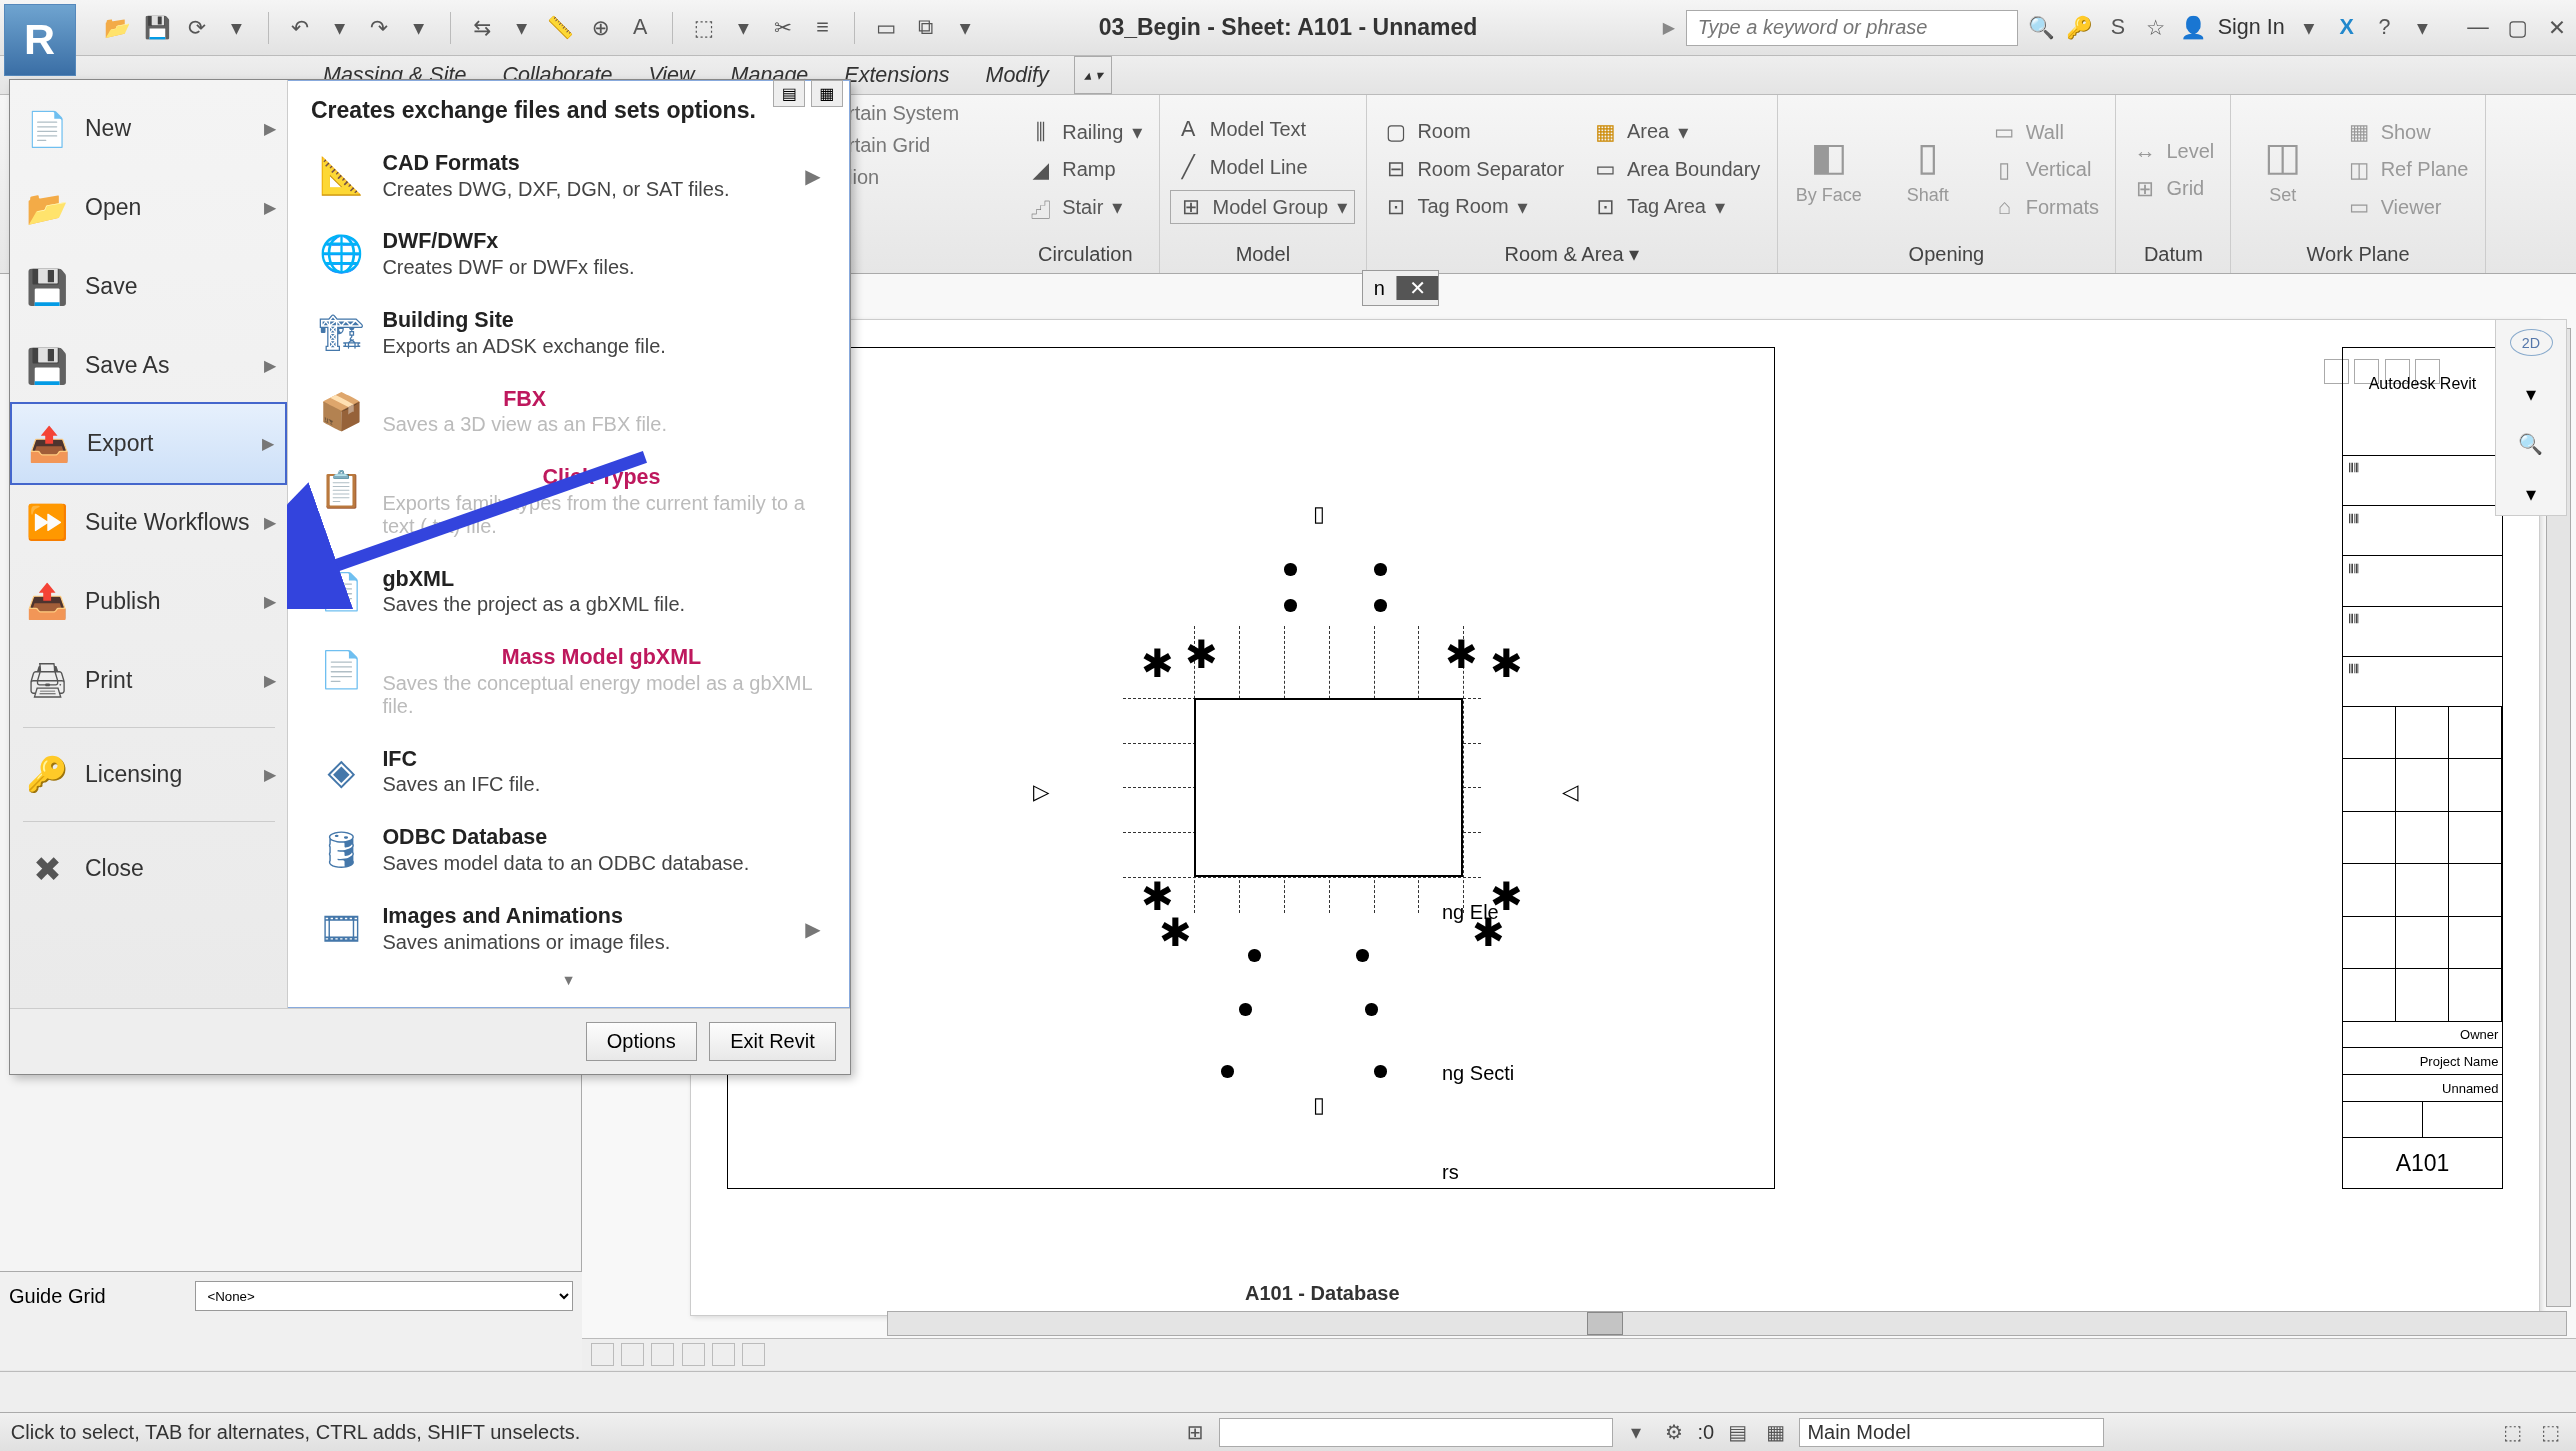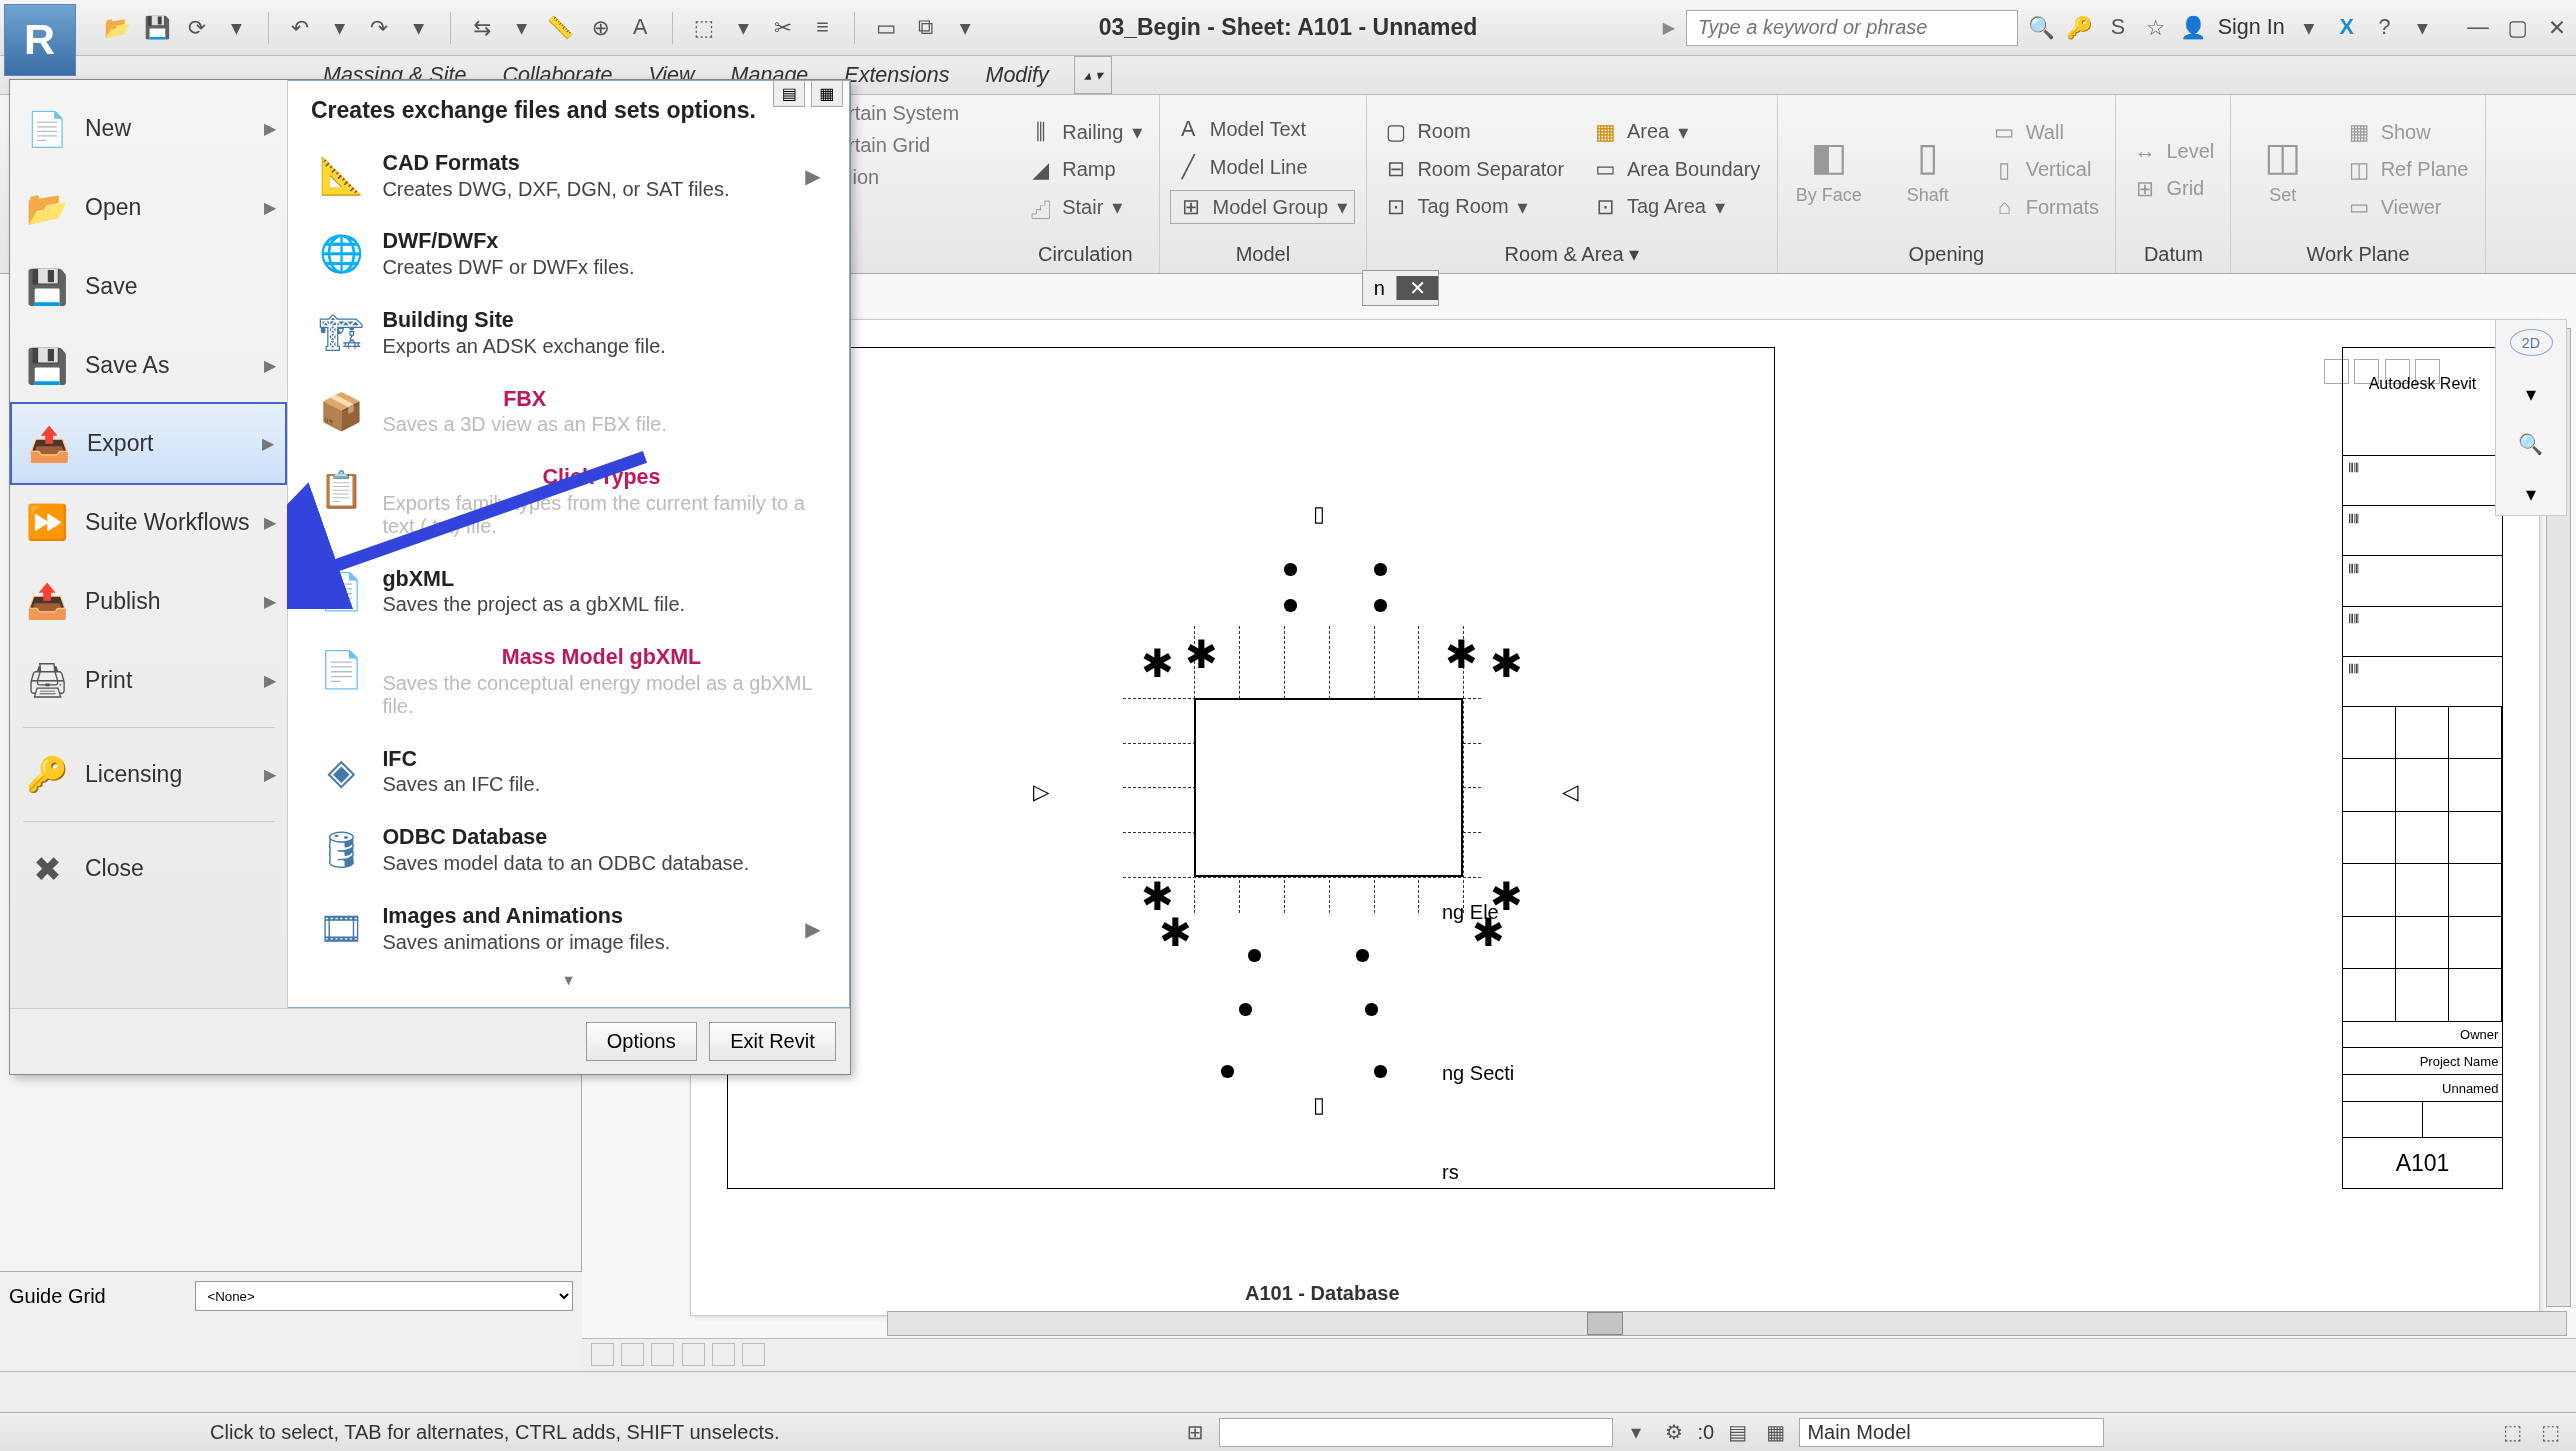--- a/index.html
+++ b/index.html
@@ -85,21 +85,21 @@
 .prop-row { display: flex; align-items: center; gap: 7.2px; margin: 3.6px 0; font-size: 20px; }
 .prop-sel { flex: 1; height: 30.5px; border: 0.9px solid #999; background: #fff; padding: 0 7.2px; }
 .prop-link { color: #0055cc; text-decoration: underline; font-size: 20px; }
 .applybtn { padding: 5.4px 29px; border: 0.9px solid #999; background: linear-gradient(#fafafa,#e4e4e4); }
 
 
 .browser-frag { position: absolute; left: 627px; bottom: 36px; font-size: 20px; color: #333; }
 .browser-frag div { padding: 1.8px 0; }
 
 
-.statusbar { position: absolute; left: 0; right: 0; bottom: 0; height: 39px; background: linear-gradient(#f0f0f0,#e0e0e0); border-top: 0.9px solid #aaa; display: flex; align-items: center; padding: 0 10.8px; font-size: 20px; color: #333; gap: 9px; text-align: center; }
+.statusbar { position: absolute; left: 0; right: 0; bottom: 0; height: 39px; background: linear-gradient(#f0f0f0,#e0e0e0); border-top: 0.9px solid #aaa; display: flex; align-items: center; padding: 0 10.8px; font-size: 20px; color: #333; gap: 9px; }
 .sb-mid { width: 394px; height: 29px; border: 0.9px solid #aaa; background: #fff; }
 .sb-sel { width: 305px; height: 29px; border: 0.9px solid #aaa; background: #fff; padding: 0 7.2px; display: flex; align-items: center; }
 .sb-i { width: 29px; height: 29px; display: flex; align-items: center; justify-content: center; color: #555; }
 
 
 .arrow-annot { position: absolute; left: 287px; top: 448px; width: 376px; height: 161px; pointer-events: none; z-index: 200; }
 
 
 .plan { position: absolute; left: 323px; top: 99px; width: 538px; height: 663px; }
 .plan .gridline { position: absolute; border-left: 1.8px dashed #333; height: 287px; }

